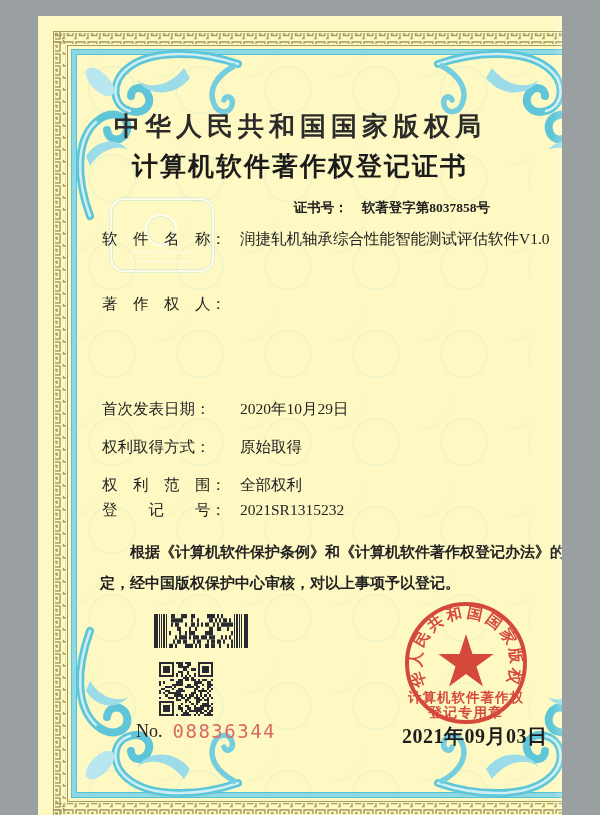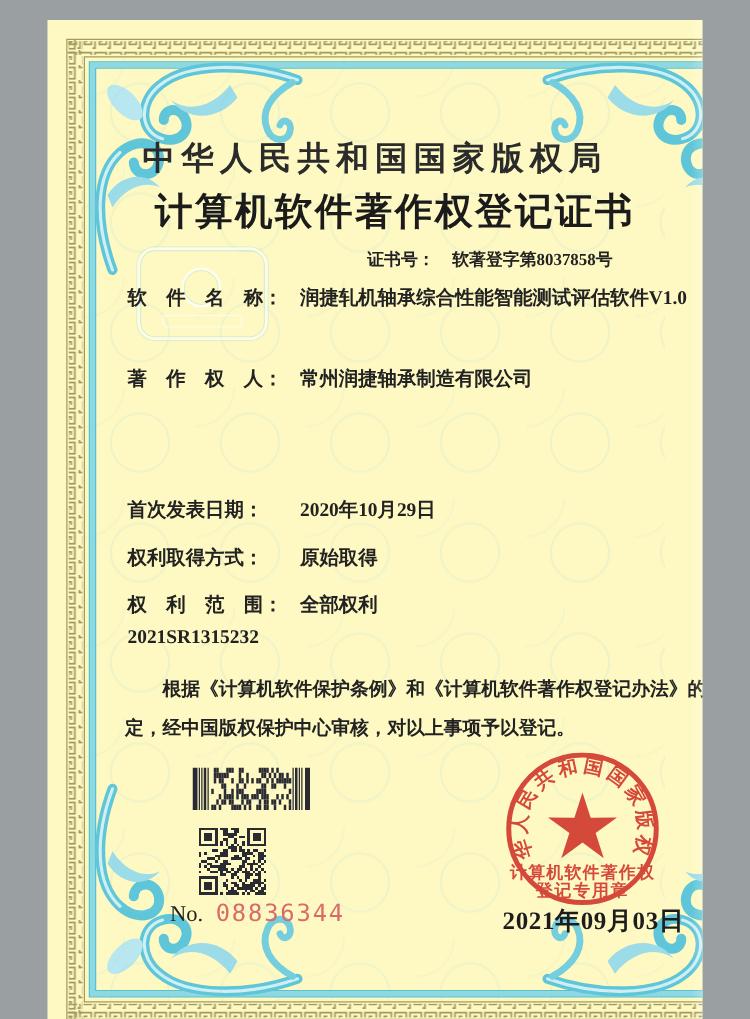--- a/index.html
+++ b/index.html
@@ -36,29 +36,29 @@
   .emboss::after{
     content:""; position:absolute; left:18px; bottom:8px; width:62px; height:8px;
     border:1px solid rgba(255,255,255,.8); border-radius:3px;
   }
 
   .authority{
     position:absolute; left:0; top:93px; width:100%; text-align:center;
     font-size:26px; font-weight:bold; letter-spacing:5px; color:#2b2b2b; white-space:nowrap;
   }
   .cert-title{
-    position:absolute; left:16px; top:133px; width:100%; text-align:center;
-    font-size:30px; font-weight:bold; letter-spacing:2px; color:#1b1b1b; white-space:nowrap;
+    position:absolute; left:0; top:133px; width:100%; text-align:center;
+    font-size:26px; font-weight:bold; letter-spacing:2px; color:#1b1b1b; white-space:nowrap;
   }
   .cert-no{
     position:absolute; right:72px; top:183px; font-size:13.5px; font-weight:bold; white-space:nowrap;
   }
   .cert-no .val{margin-left:14px;}
 
-  .field-row{position:absolute; left:64px; display:flex; font-size:15.5px; font-weight:bold; line-height:24px; white-space:nowrap;}
+  .field-row{position:absolute; left:64px; display:flex; font-size:15.5px; font-weight:normal; line-height:24px; white-space:nowrap;}
   .field-row .lbl{width:138px; flex:0 0 138px;}
   .field-row .val{margin-left:0px;}
   .val-stack{display:flex; flex-direction:row;}
 
   .statement{
     position:absolute; left:62px; top:521px; width:492px;
     font-size:15px; font-weight:600; line-height:31px; text-indent:2em;
     letter-spacing:0px; color:#222;
   }
 
@@ -132,35 +132,35 @@
 
   <div class="field-row" style="top:211px">
     <span class="lbl">软　件　名　称：</span>
     <span class="val val-stack">
       <span>润捷轧机轴承综合性能智能测试评估软件</span>
       <span>V1.0</span>
     </span>
   </div>
   <div class="field-row" style="top:276px">
     <span class="lbl">著　作　权　人：</span>
-    <span class="val">常州润捷轴承制造有限公司</span>
   </div>
   <div class="field-row" style="top:381px">
     <span class="lbl">首次发表日期：</span>
     <span class="val">2020年10月29日</span>
   </div>
   <div class="field-row" style="top:457px">
     <span class="lbl">权　利　范　围：</span>
     <span class="val">全部权利</span>
   </div>
   <div class="field-row" style="top:419px">
     <span class="lbl">权利取得方式：</span>
     <span class="val">原始取得</span>
   </div>
   <div class="field-row" style="top:482px">
+    <span class="lbl">登　　记　　号：</span>
     <span class="val">2021SR1315232</span>
   </div>
 
   <div class="statement">根据《计算机软件保护条例》和《计算机软件著作权登记办法》的规定，经中国版权保护中心审核，对以上事项予以登记。</div>
 
   <svg class="barcode" width="94" height="34" viewBox="0 0 94 34" id="barcode-svg">
       <rect x="0" y="0" width="4" height="34" fill="#2a2a33"></rect>
       <rect x="5" y="0" width="1" height="34" fill="#2a2a33"></rect>
       <rect x="7" y="0" width="1" height="34" fill="#2a2a33"></rect>
       <rect x="9" y="0" width="2" height="34" fill="#2a2a33"></rect>

